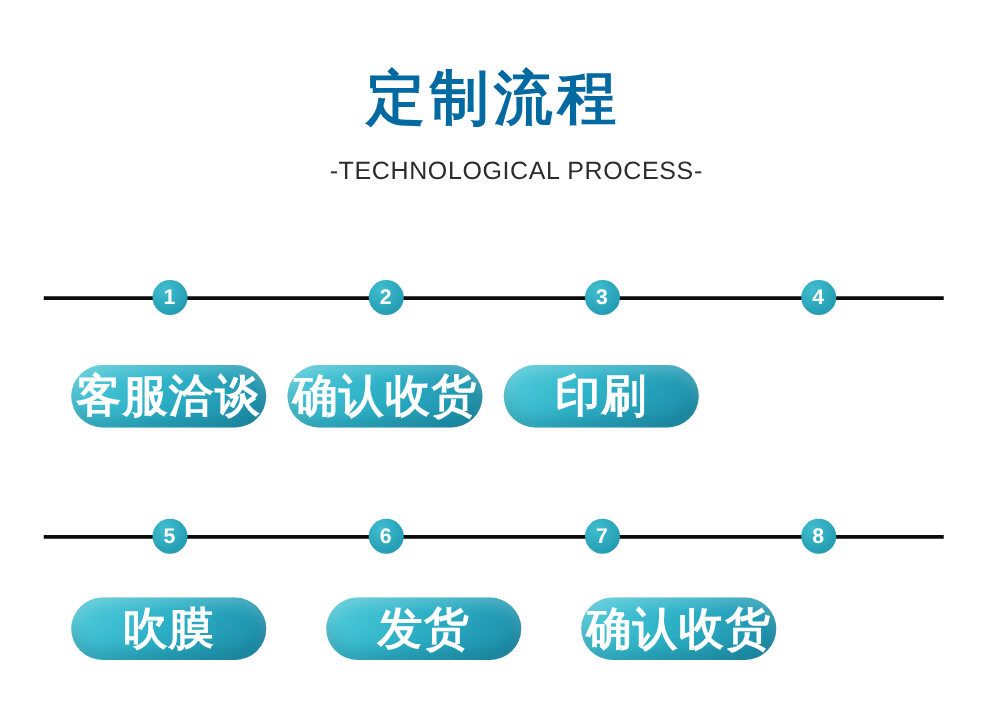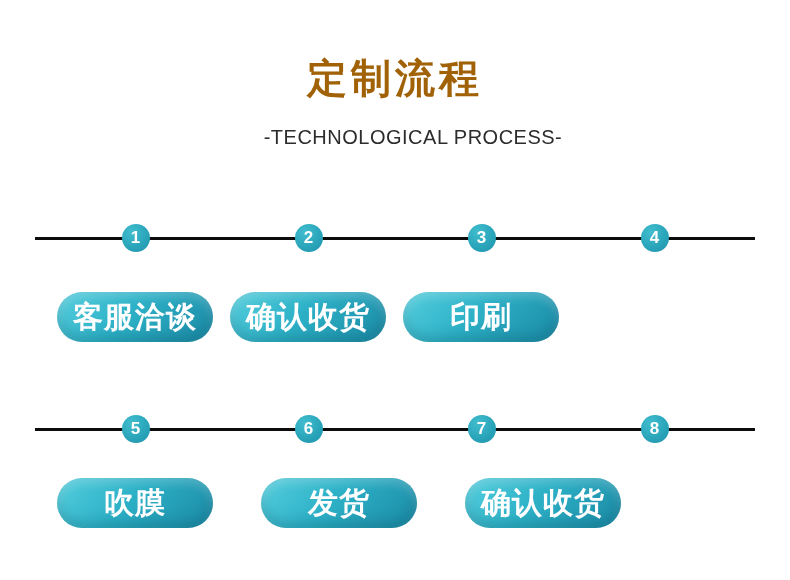--- a/index.html
+++ b/index.html
@@ -13,25 +13,25 @@
     overflow: hidden;
   }
 
   
   .title {
     position: absolute;
     top: 44px; left: 0;
     width: 100%;
     margin: 0;
     text-align: center;
-    font-size: 40px;
+    font-size: 47px;
     line-height: 68px;
     font-weight: 700;
     letter-spacing: 4px;
-    color: #a16207;
+    color: #0369a1;
   }
   .subtitle {
     position: absolute;
     top: 124px; left: 0;
     width: 100%;
     text-align: center;
     font-size: 20px;
     line-height: 26px;
     font-weight: 400;
     letter-spacing: 0.5px;
@@ -82,21 +82,21 @@
   .pill-row.row-1 { top: 292px; }
   .pill-row.row-2 { top: 478px; gap: 48px; }
   .pill {
     width: 156px;
     height: 50px;
     border-radius: 25px;
     display: flex;
     align-items: center;
     justify-content: center;
     color: #ffffff;
-    font-size: 30px;
+    font-size: 36px;
     font-weight: 700;
     letter-spacing: 1px;
     background: linear-gradient(130deg, #55cedd 0%, #2db1c7 45%, #1b8aa5 100%);
     box-shadow: inset 0 -7px 12px rgba(0, 70, 88, 0.22),
                 inset 0 5px 10px rgba(255, 255, 255, 0.22);
     white-space: nowrap;
   }
 </style>
 </head>
 <body>

